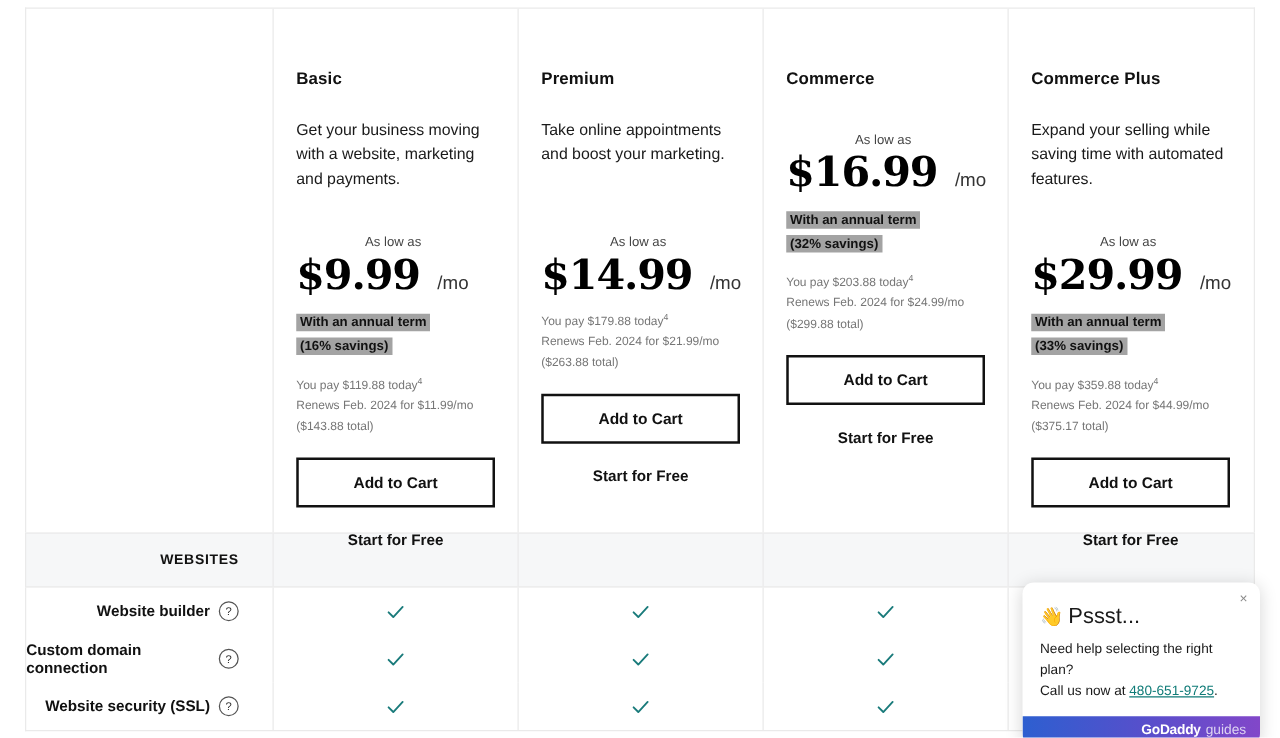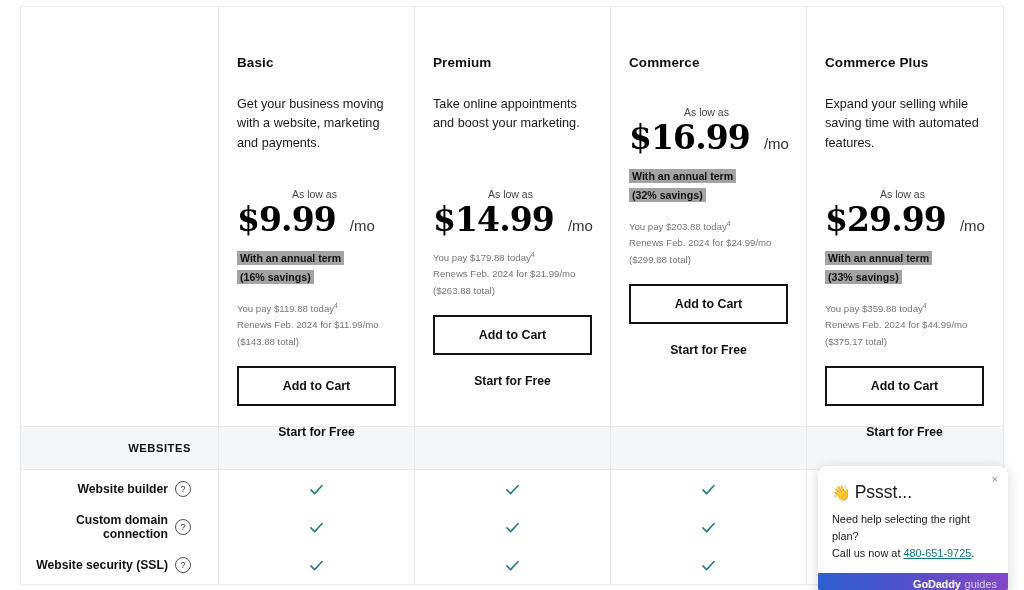--- a/index.html
+++ b/index.html
@@ -178,21 +178,20 @@
     display: flex;
     align-items: center;
     justify-content: flex-end;
     padding-right: 27px;
     box-sizing: border-box;
   }
   .feature-label {
     font-size: 12.2px;
     font-weight: bold;
     color: #111111;
-    text-align: right;
   }
   .help-icon {
     display: inline-flex;
     align-items: center;
     justify-content: center;
     width: 14px;
     height: 14px;
     margin-left: 7px;
     border: 1px solid #555555;
     border-radius: 50%;

